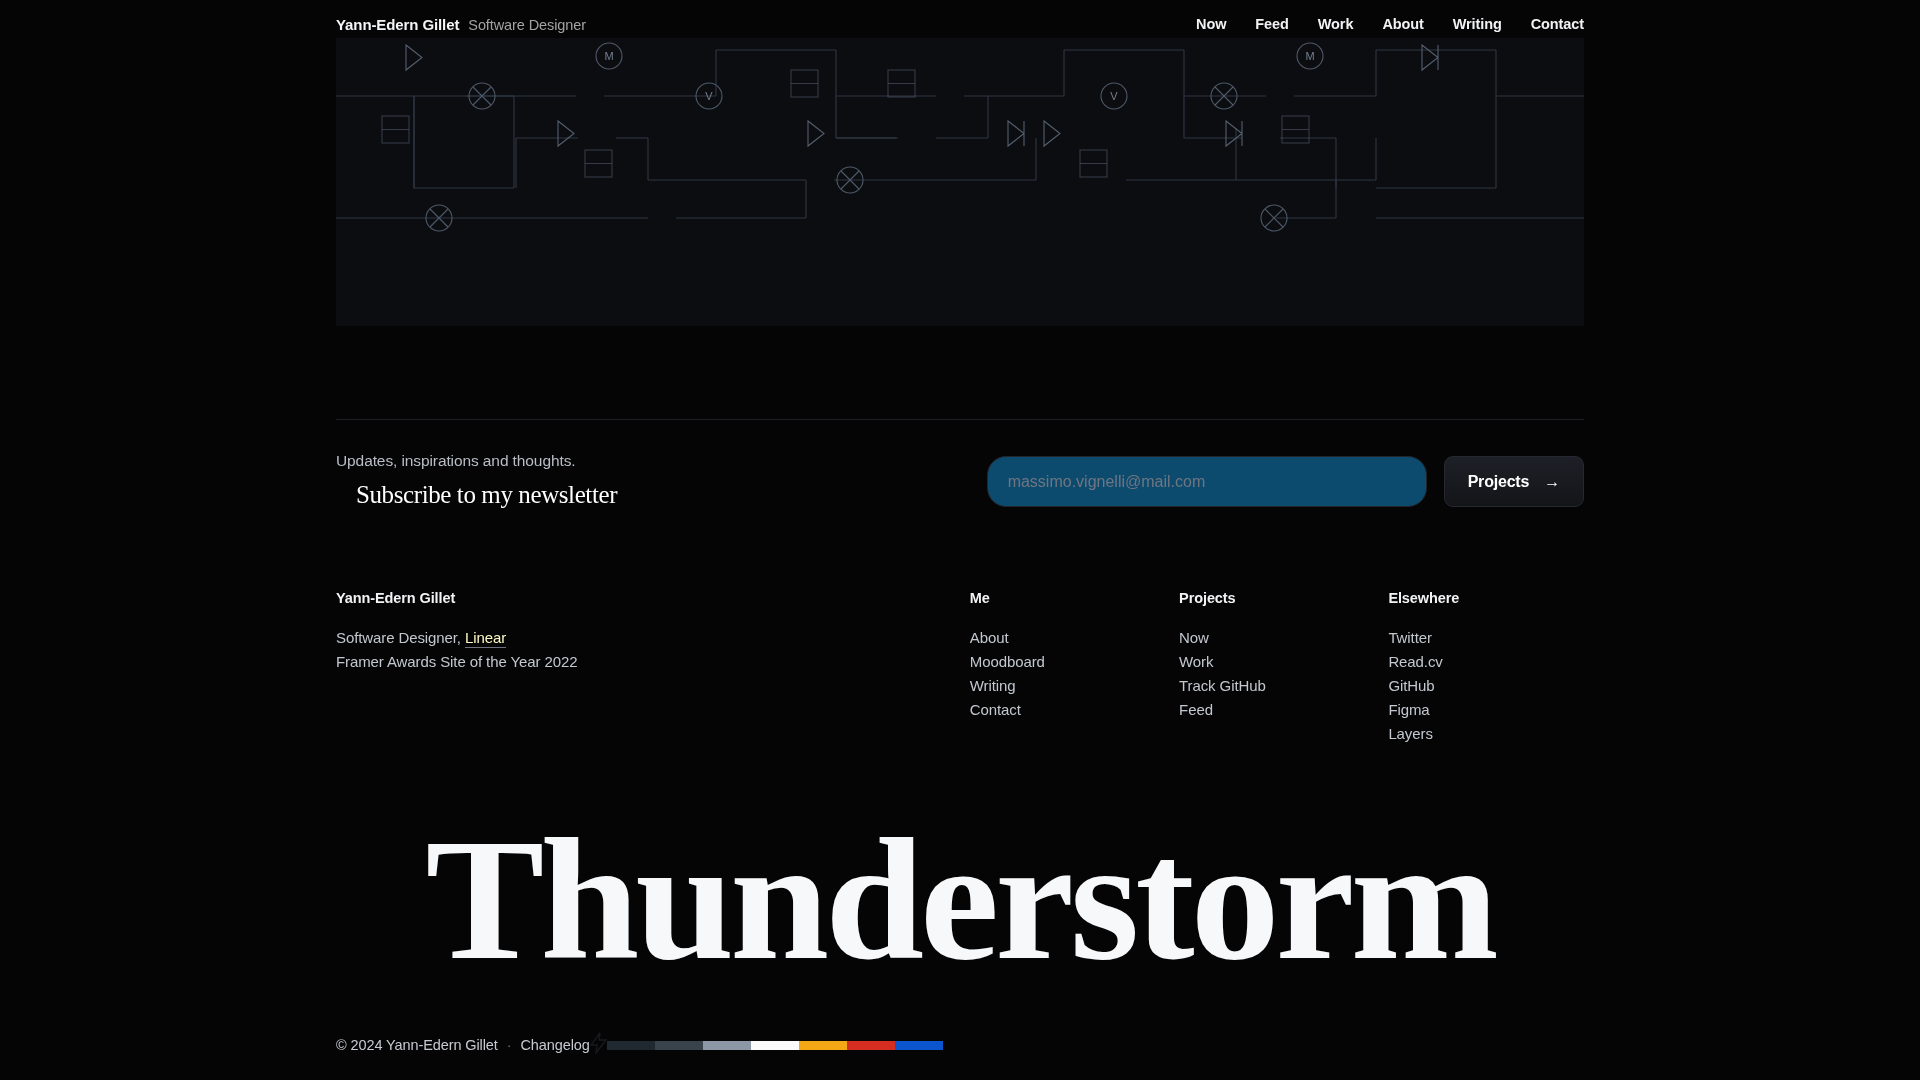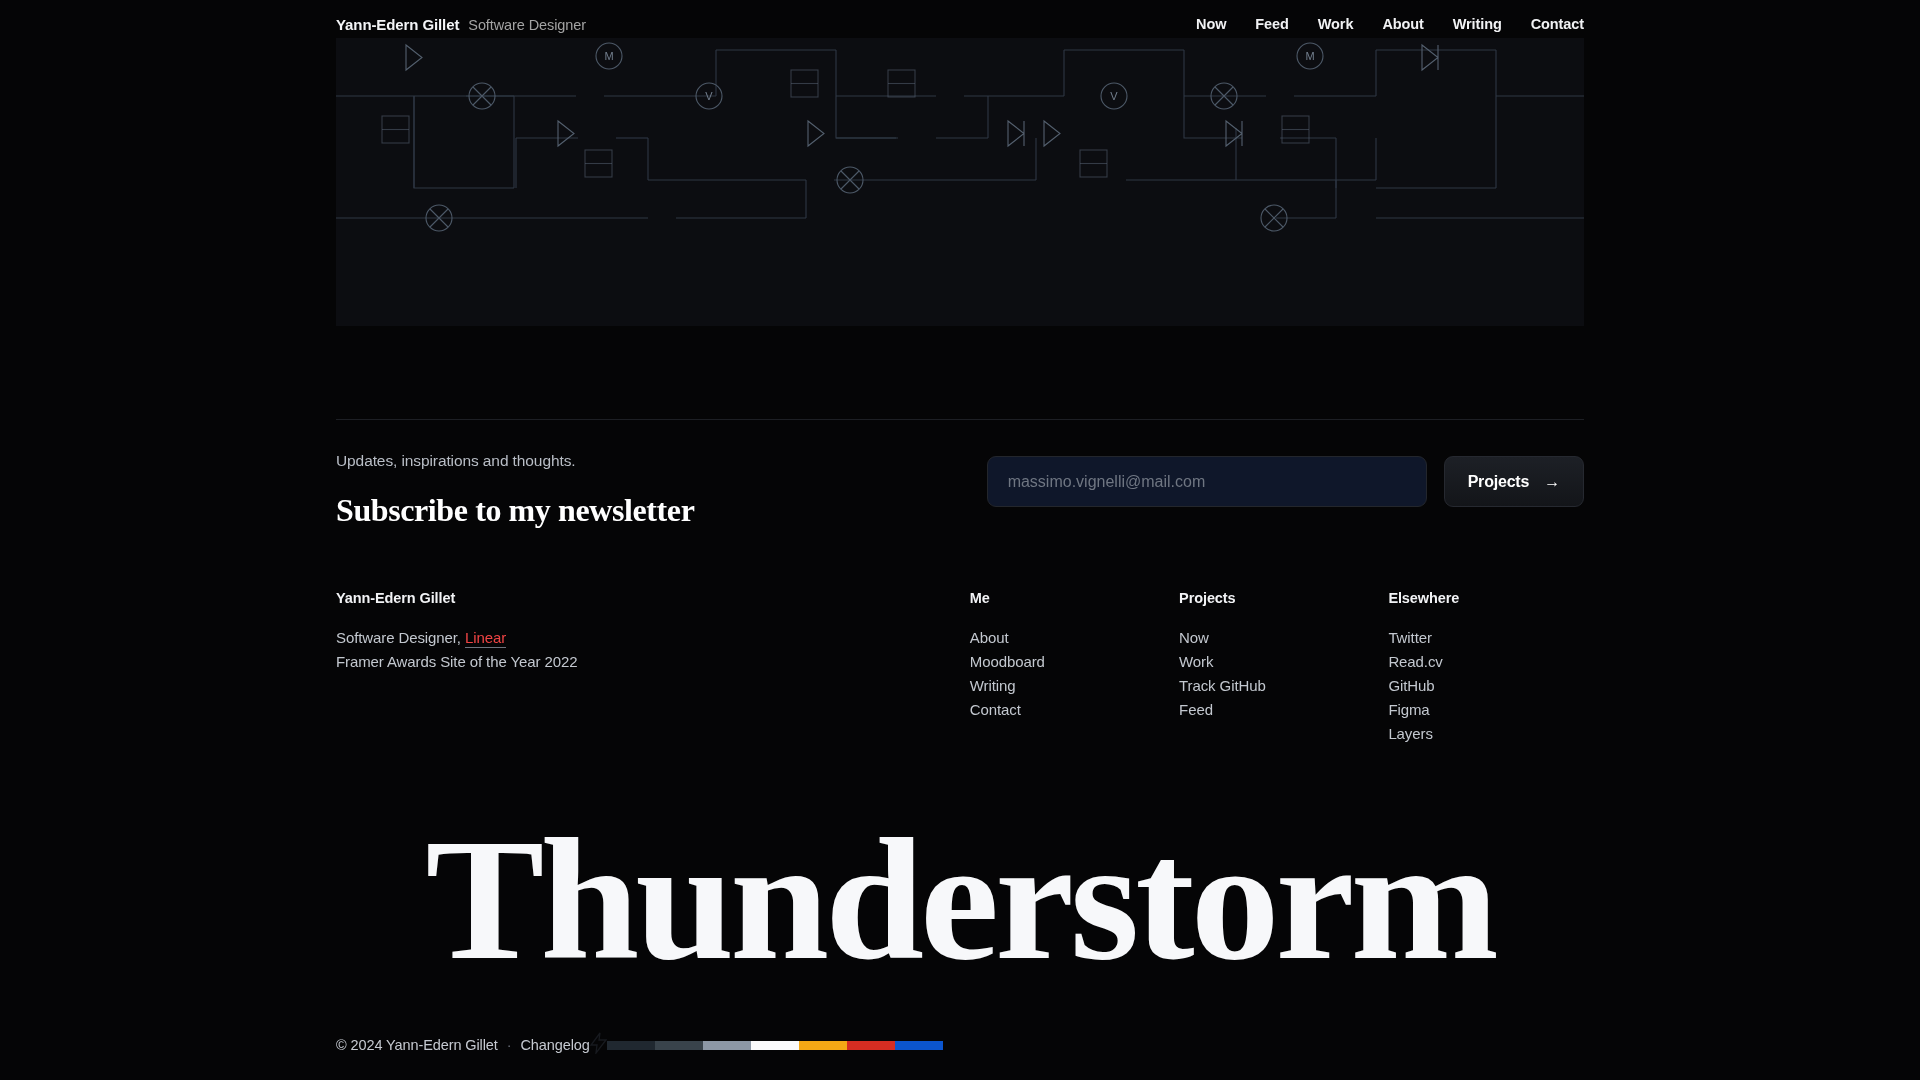--- a/index.html
+++ b/index.html
@@ -93,42 +93,43 @@
     height:80px;
     display:flex;
     align-items:flex-start;
     justify-content:space-between;
   }
   .news-copy { padding-top:2px; }
   .news-kicker {
     font-size:15.5px;
     color:#b9bec6;
     letter-spacing:-0.1px;
-    margin-bottom:24px;
+    margin-bottom:12px;
   }
   .news-title {
     font-family:"Liberation Serif", serif;
-    font-size:32px;
-    font-weight:700;
+    font-size:25px;
+    font-weight:400;
     color:#ffffff;
     letter-spacing:-0.4px;
     line-height:1.05;
+    margin-left:20px;
   }
   .news-form {
     display:flex;
     align-items:center;
     gap:17px;
     padding-top:6px;
   }
   .email-input {
     width:440px;
     height:51px;
-    border-radius:9px;
+    border-radius:19px;
     border:1px solid #23262c;
-    background:#0f172a;
+    background:#0c4a6e;
     color:#e6e8ec;
     font-family:"Liberation Sans", sans-serif;
     font-size:16px;
     padding:0 20px;
     outline:none;
   }
   .email-input::placeholder { color:#6f7682; }
   .subscribe-btn {
     height:51px;
     padding:0 23px;
@@ -173,21 +174,21 @@
     line-height:24px;
     cursor:pointer;
   }
   .f-meta {
     font-size:15px;
     color:#c3c8cf;
     letter-spacing:-0.1px;
     line-height:24px;
   }
   .f-meta .ul {
-    color:#ef4444;
+    color:#fef9c3;
     text-decoration:none;
     border-bottom:1px solid #6e747e;
     padding-bottom:1px;
     cursor:pointer;
   }
 
   
   .wordmark {
     top:820px;
     height:160px;

